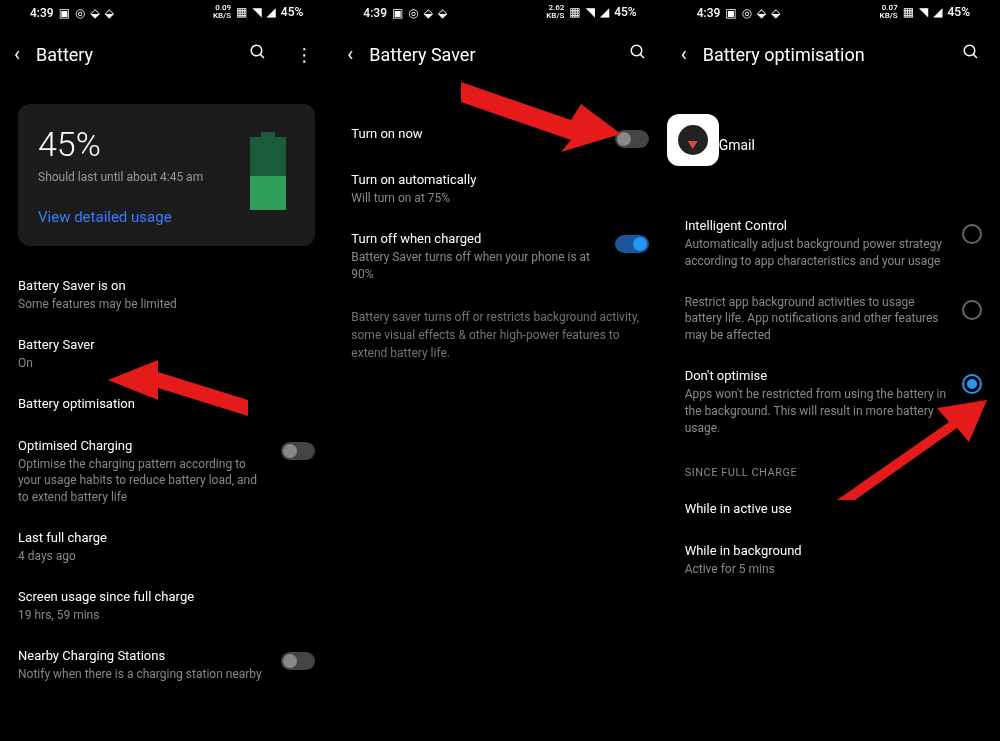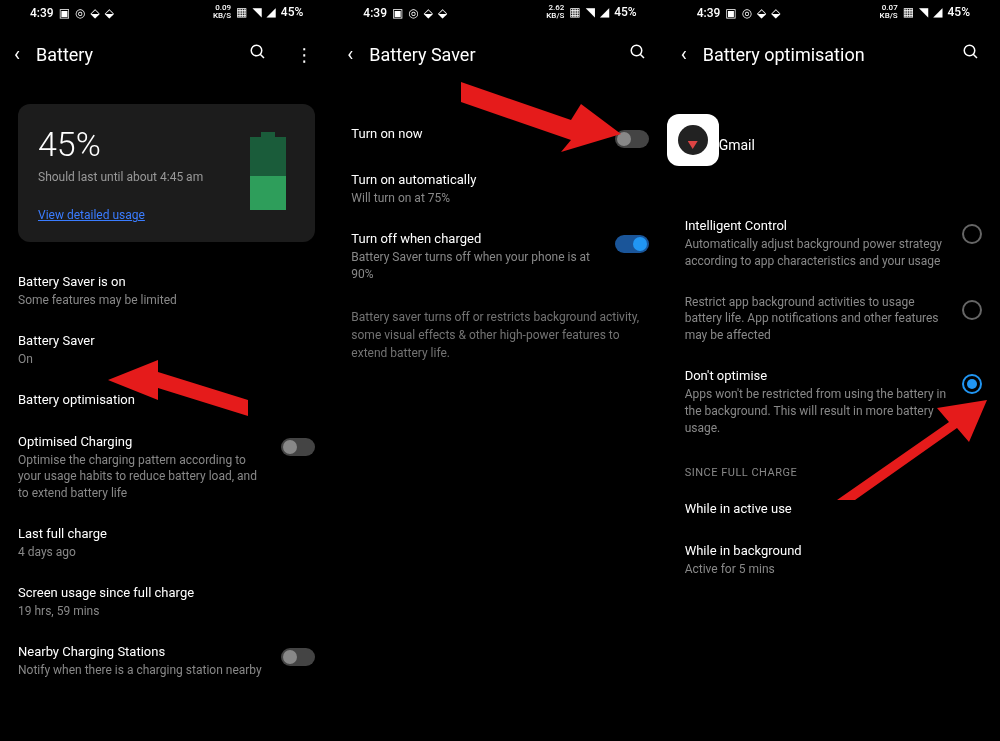--- a/index.html
+++ b/index.html
@@ -77,23 +77,22 @@
       font-size: 34px;
       font-weight: 300;
     }
     .battery-sub {
       font-size: 12px;
       color: #999;
       margin-top: 6px;
     }
     .view-usage {
       color: #3a7cff;
-      font-size: 12px;
+      font-size: 15px;
       margin-top: 24px;
-      text-decoration: underline;
     }
     .battery-graphic {
       position: absolute;
       right: 26px;
       top: 28px;
       width: 42px;
       height: 78px;
     }
     .setting-item {
       padding: 12px 0;

